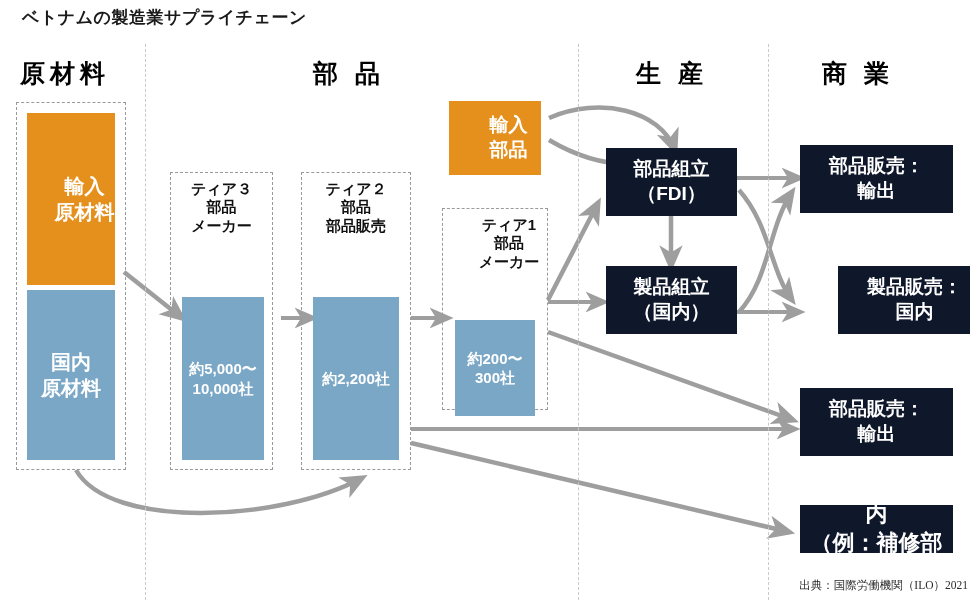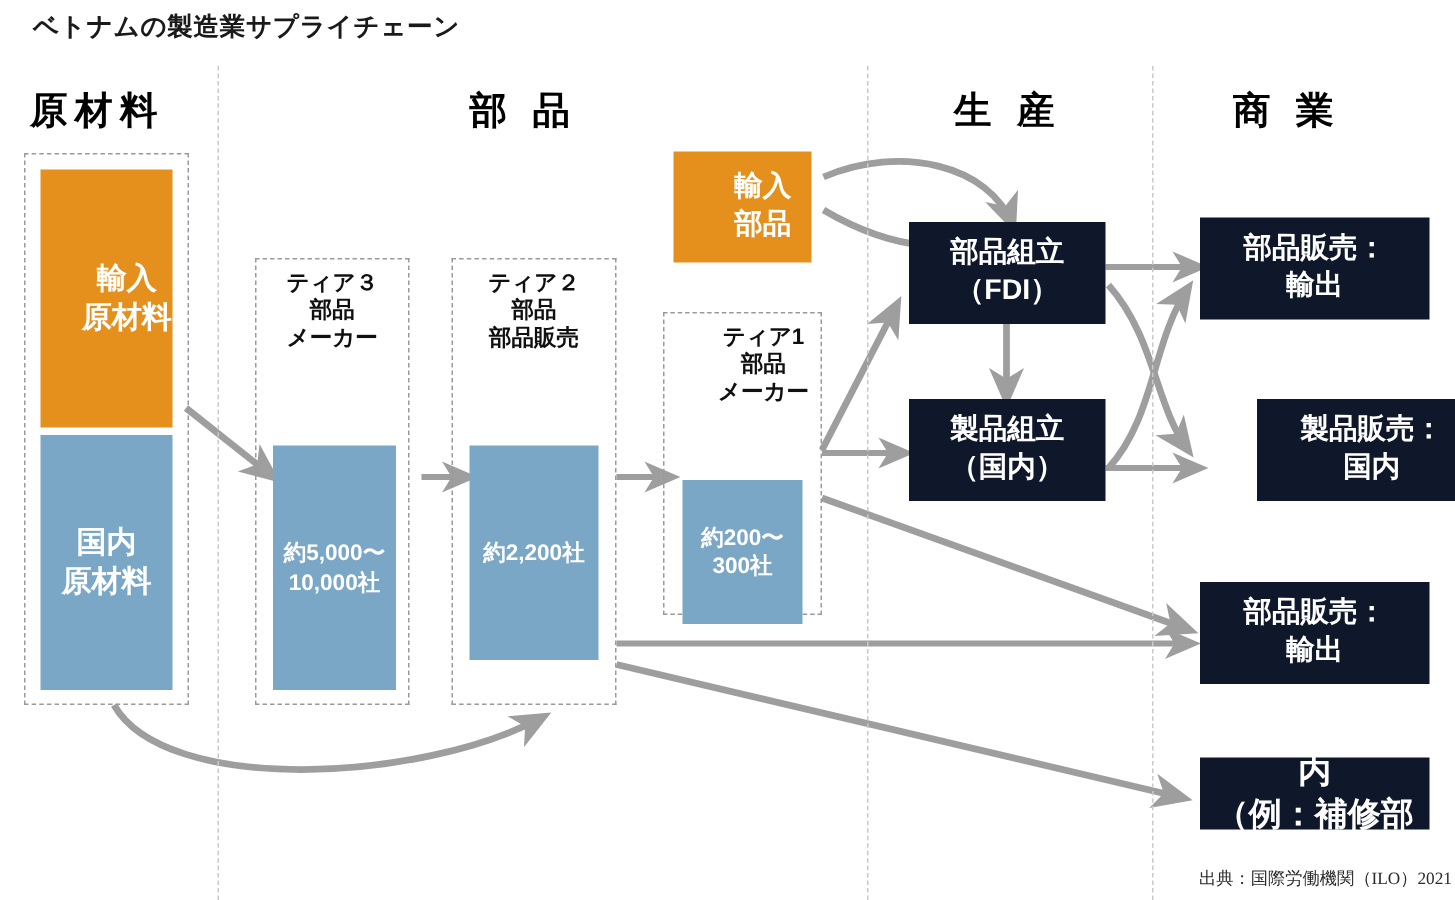--- a/index.html
+++ b/index.html
@@ -152,21 +152,21 @@
 <div class="group-label" style="left:170px; top:180px; width:103px;">ティア３
 部品
 メーカー</div>
 <div class="node steel" style="left:182px; top:297px; width:82px; height:163px; font-size:15px;">約5,000〜
 10,000社</div>
 
 <div class="group-box" style="left:301px; top:172px; width:110px; height:298px;"></div>
 <div class="group-label" style="left:301px; top:180px; width:110px;">ティア２
 部品
 部品販売</div>
-<div class="node steel" style="left:313px; top:297px; width:86px; height:143px; font-size:15px;">約2,200社</div>
+<div class="node steel" style="left:313px; top:297px; width:86px; height:163px; font-size:15px;">約2,200社</div>
 
 <div class="group-box" style="left:442px; top:208px; width:106px; height:202px;"></div>
 <div class="group-label" style="left:442px; top:216px; width:90px;margin-left:22px;">ティア1
 部品
 メーカー</div>
 <div class="node steel" style="left:455px; top:320px; width:80px; height:96px; font-size:15px;">約200〜
 300社</div>
 
 <div class="node orange" style="left:449px; top:101px; width:92px; height:74px; font-size:19px;">輸入
 部品</div>

